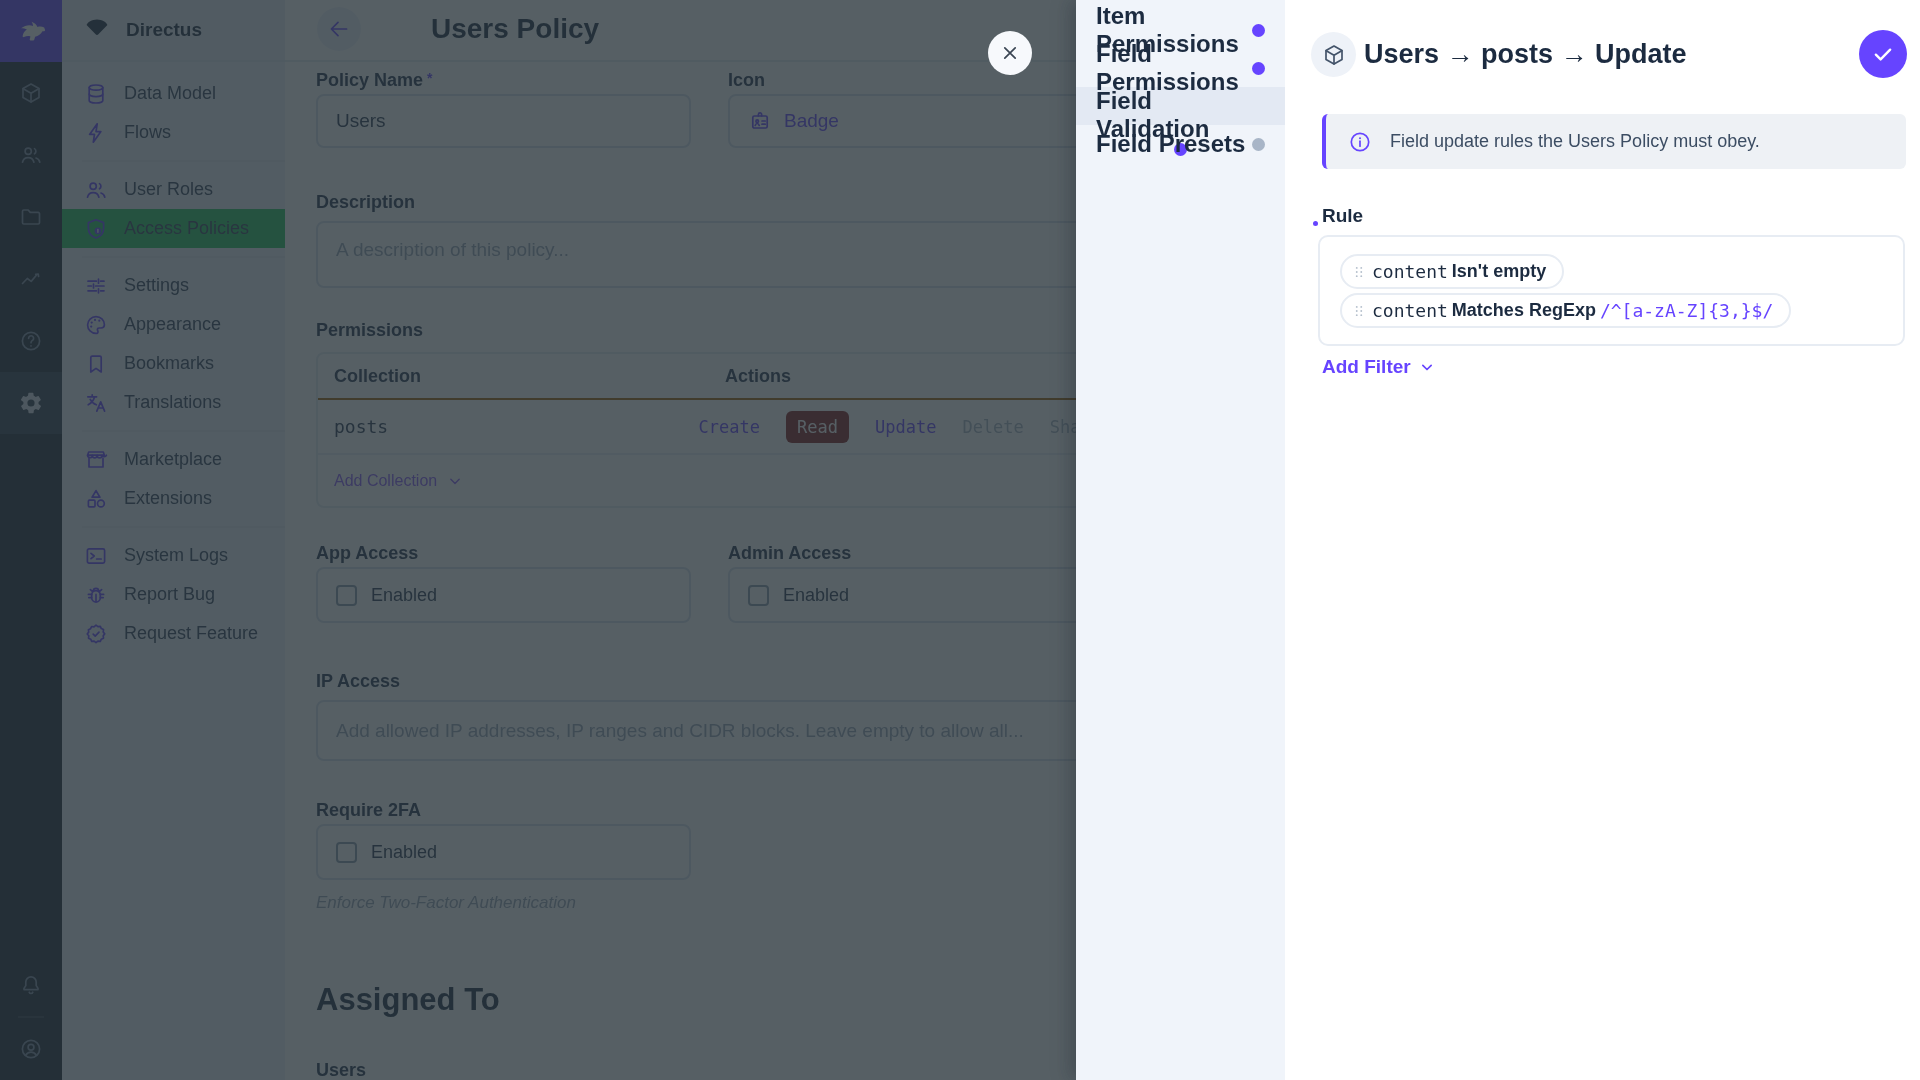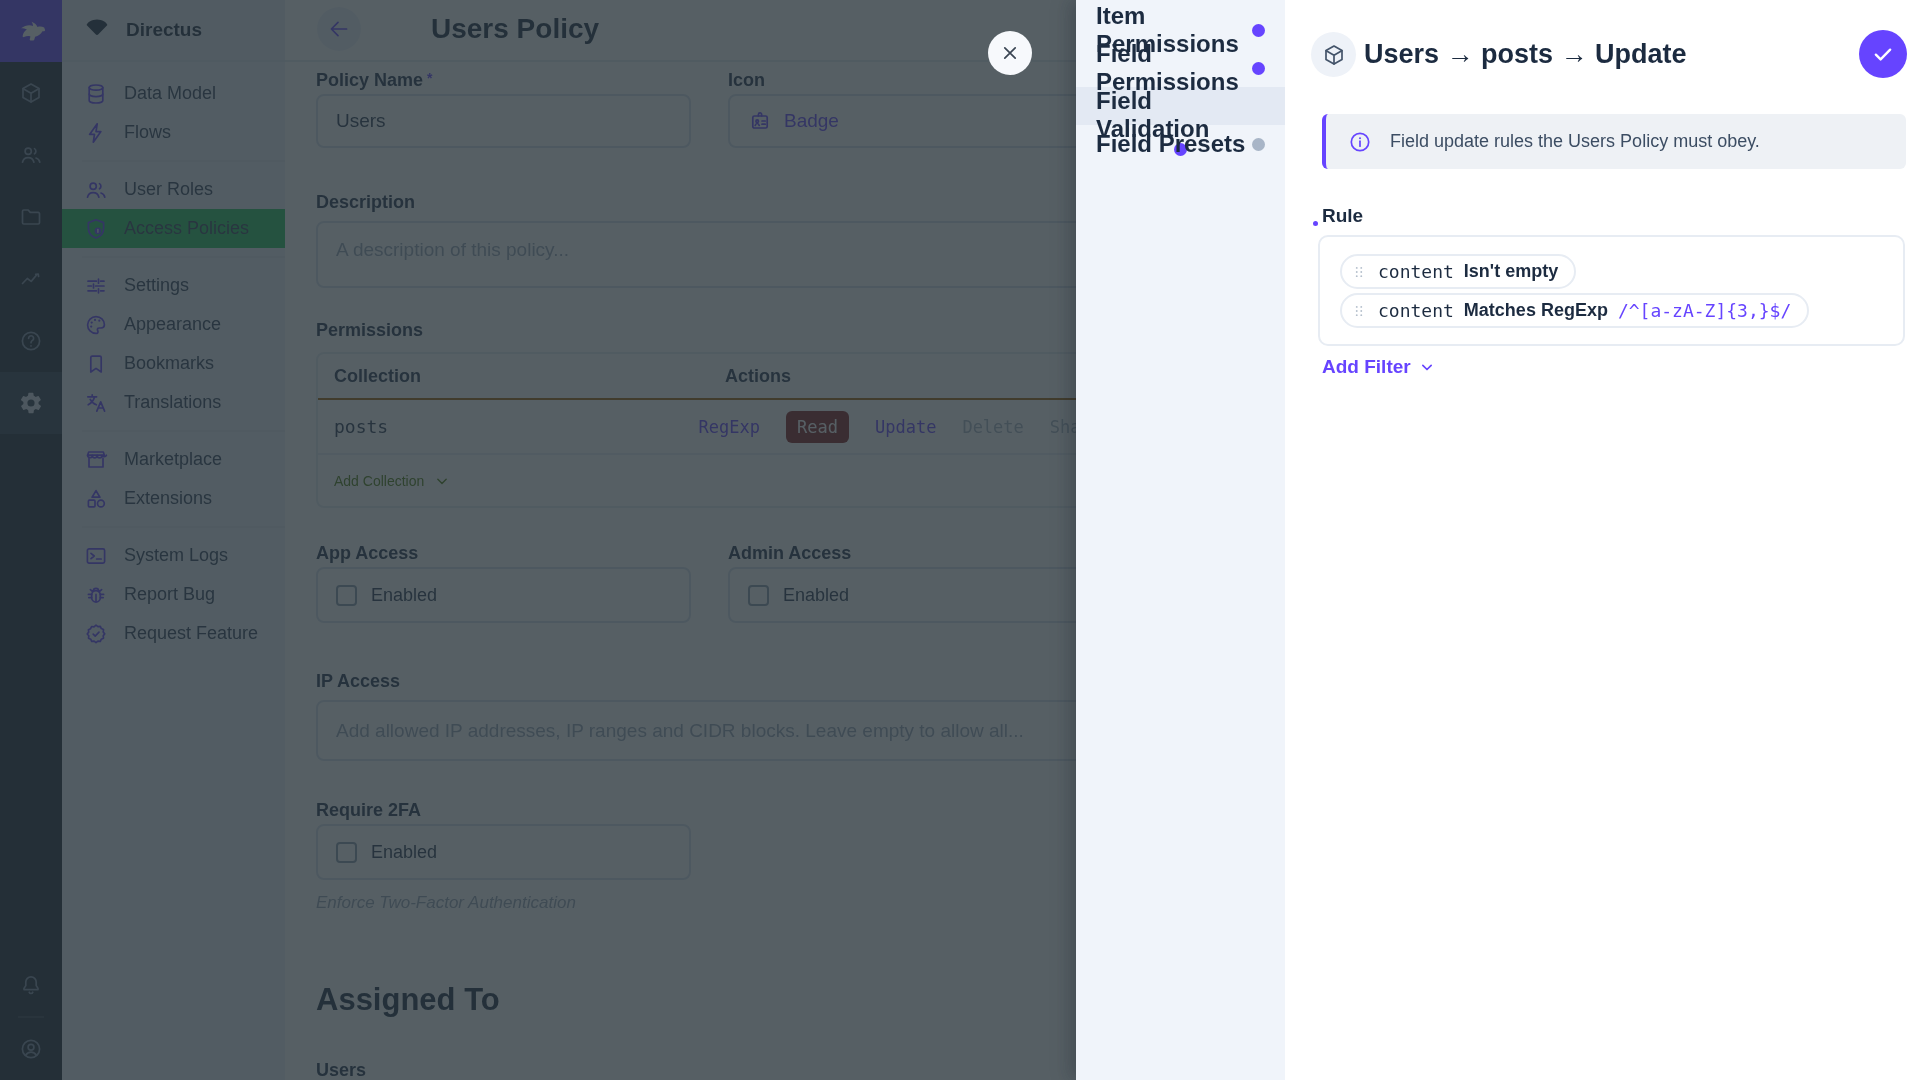--- a/index.html
+++ b/index.html
@@ -48,21 +48,21 @@
   .pt-header { height:46px; display:flex; align-items:center; border-bottom:2px solid #a16207; font-size:18px; font-weight:600; color:#2b3a52; }
   .pt-row { height:55px; display:flex; align-items:center; border-bottom:2px solid #e8edf3; }
   .pt-add { height:51px; display:flex; align-items:center; }
   .col-collection { padding-left:16px; width:407px; }
   .col-actions { display:flex; align-items:center; gap:26px; }
   .collection-name { font-size:18px; color:#2b3a52; }
   .action { font-family:"DejaVu Sans Mono", monospace; font-size:17px; cursor:pointer; }
   .action.partial { color:#6644ff; }
   .action.none { color:#a8b4c4; }
   .action.full { color:#fff; background:#7f1d1d; padding:6px 11px; border-radius:6px; }
-  .add-collection { display:flex; align-items:center; gap:8px; color:#4d7c0f; font-size:14px; cursor:pointer; padding-left:16px; }
+  .add-collection { display:flex; align-items:center; gap:8px; color:#8b5cf6; font-size:16px; cursor:pointer; padding-left:16px; }
   .add-collection svg { width:20px; height:20px; }
 
   .check-box-row { display:flex; align-items:center; gap:14px; }
   .cb { width:21px; height:21px; border:2px solid #8b99ad; border-radius:4px; background:transparent; cursor:pointer; flex:none; }
   .cb-label { font-size:18px; color:#2b3a52; }
   .field-note { position:absolute; font-size:17px; font-style:italic; color:#97a4b6; }
   #assigned-heading { position:absolute; left:31px; top:982px; font-size:31px; font-weight:700; }
 
   
   #overlay { position:fixed; inset:0; background:rgba(38,50,56,0.78); z-index:40; }
@@ -81,21 +81,21 @@
   #dp-icon { position:absolute; left:26px; top:32px; width:45px; height:45px; border-radius:50%; background:#eef2f8; display:flex; align-items:center; justify-content:center; color:#44546a; }
   #dp-title { position:absolute; left:79px; top:39px; font-size:27px; font-weight:700; }
   #dp-check { position:absolute; left:574px; top:30px; width:48px; height:48px; border-radius:50%; background:#6644ff; border:none; color:#fff; display:flex; align-items:center; justify-content:center; cursor:pointer; }
   #dp-check svg { width:26px; height:26px; stroke-width:2.2; }
   #dp-banner { position:absolute; left:37px; top:114px; width:584px; height:55px; background:#eef1f5; border-left:4px solid #6644ff; border-radius:6px; display:flex; align-items:center; padding-left:22px; gap:18px; }
   #dp-banner svg { color:#6644ff; }
   #dp-banner-text { font-size:18px; color:#3c4d63; }
   #rule-dot { position:absolute; left:28px; top:221px; width:5px; height:5px; border-radius:50%; background:#6644ff; }
   #rule-label { position:absolute; left:37px; top:205px; font-size:19px; font-weight:700; }
   #filter-box { position:absolute; left:33px; top:235px; width:587px; height:111px; border:2px solid #e7ecf3; border-radius:10px; }
-  .pill { position:absolute; left:20px; height:35px; border:2px solid #e7ecf3; border-radius:18px; display:inline-flex; align-items:center; padding:0 16px 0 8px; gap:10px; background:#fff; white-space:nowrap; }
+  .pill { position:absolute; left:20px; height:35px; border:2px solid #e7ecf3; border-radius:18px; display:inline-flex; align-items:center; padding:0 16px 0 8px; gap:4px; background:#fff; white-space:nowrap; }
   .pill .drag { width:18px; height:18px; color:#b4bfcc; cursor:grab; }
   .f-field { font-size:18px; color:#1c2b40; }
   .f-op { font-size:18px; font-weight:700; color:#1c2b40; }
   .f-val { font-size:18px; color:#6644ff; }
   #add-filter { position:absolute; left:37px; top:356px; display:flex; align-items:center; gap:6px; color:#6644ff; font-size:19px; font-weight:700; cursor:pointer; }
   #add-filter svg { width:20px; height:20px; stroke-width:2; }
 
   
   #close-btn { position:fixed; left:988px; top:31px; width:44px; height:44px; border-radius:50%; background:#f7f9fc; border:none; color:#3a4553; z-index:50; display:flex; align-items:center; justify-content:center; cursor:pointer; }
 </style>
@@ -310,21 +310,21 @@
 
   <div class="f-label" style="left:31px; top:320px;">Permissions</div>
   <div id="perm-table">
     <div class="pt-header">
       <div class="col-collection">Collection</div>
       <div>Actions</div>
     </div>
     <div class="pt-row">
       <div class="col-collection collection-name mono">posts</div>
       <div class="col-actions">
-          <span class="action partial">RegExp</span>
+          <span class="action partial">Create</span>
           <span class="action full">Read</span>
           <span class="action partial">Update</span>
           <span class="action none">Delete</span>
           <span class="action none">Share</span>
         </div>
     </div>
     <div class="pt-add">
       <div class="add-collection">
         <span>Add Collection</span>
         <svg class="ic" viewBox="0 0 24 24" style="">

